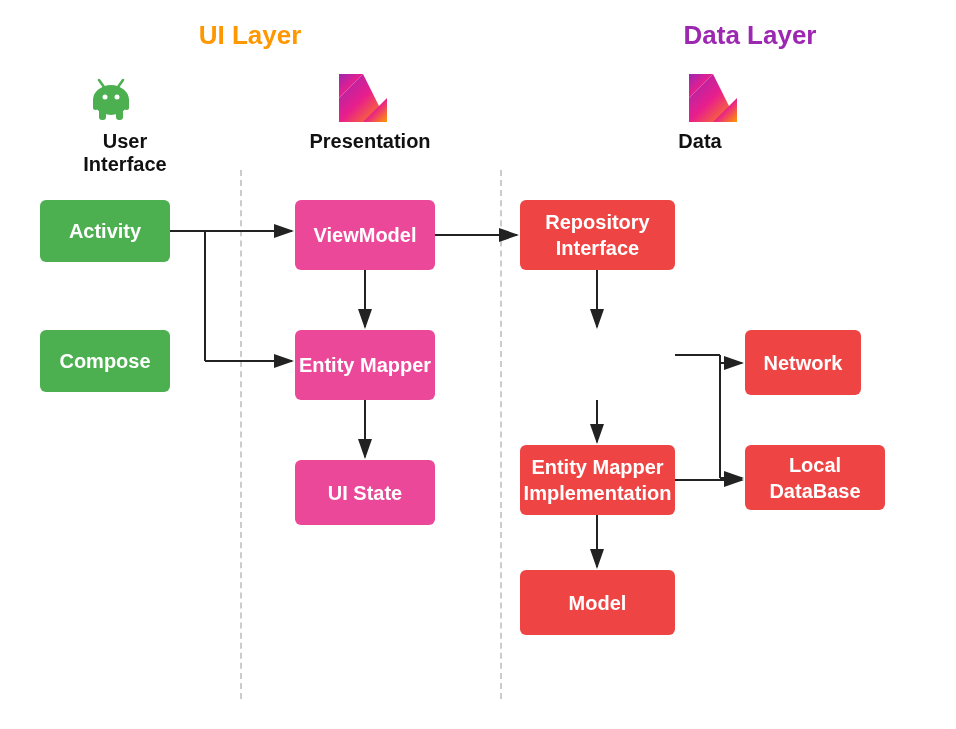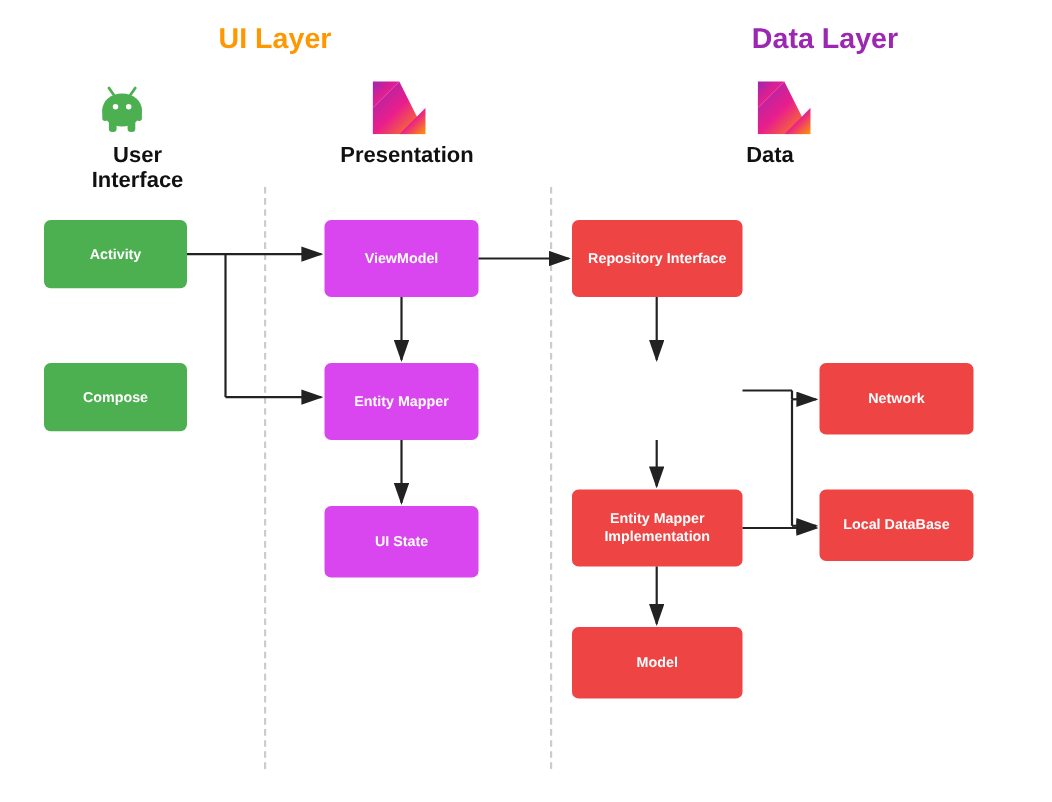--- a/index.html
+++ b/index.html
@@ -63,32 +63,32 @@
     }
 
     
     .box {
       position: absolute;
       border-radius: 6px;
       display: flex;
       align-items: center;
       justify-content: center;
       text-align: center;
-      font-size: 13px;
+      font-size: 20px;
       font-weight: 600;
       color: #fff;
       line-height: 1.3;
     }
 
     .box-green {
       background: #4CAF50;
     }
 
     .box-orange {
-      background: #d946ef;
+      background: #ec4899;
     }
 
     .box-purple {
       background: #ef4444;
     }
 
     
     .arrows-svg {
       position: absolute;
       top: 0;
@@ -177,21 +177,21 @@
 
   <div class="box box-orange" style="left:295px; top:460px; width:140px; height:65px;">UI State</div>
 
   <div class="box box-purple" style="left:520px; top:200px; width:155px; height:70px;">Repository Interface</div>
 
 
   <div class="box box-purple" style="left:520px; top:445px; width:155px; height:70px;">Entity Mapper Implementation</div>
 
   <div class="box box-purple" style="left:520px; top:570px; width:155px; height:65px;">Model</div>
 
-  <div class="box box-purple" style="left:745px; top:330px; width:140px; height:65px;">Network</div>
+  <div class="box box-purple" style="left:745px; top:330px; width:116px; height:65px;">Network</div>
 
   <div class="box box-purple" style="left:745px; top:445px; width:140px; height:65px;">Local DataBase</div>
 
   <svg class="arrows-svg">
     <defs>
       <marker id="arrowhead" markerWidth="10" markerHeight="7" refX="9" refY="3.5" orient="auto">
         <polygon points="0 0, 10 3.5, 0 7" fill="#222"></polygon>
       </marker>
     </defs>
 

